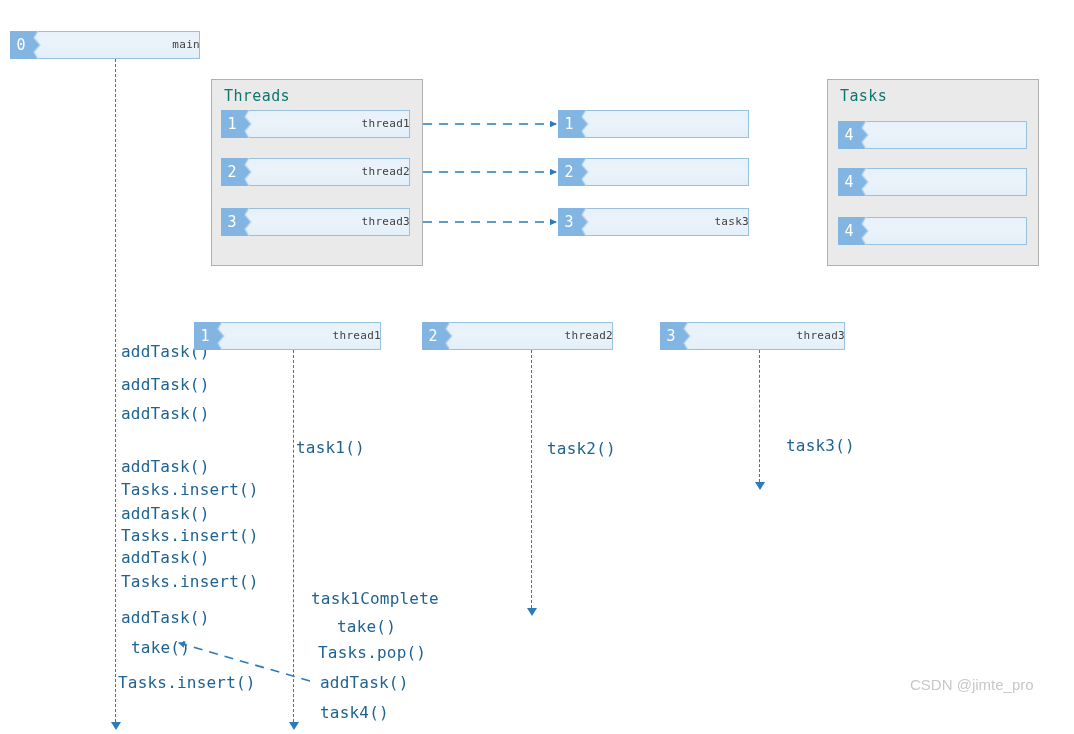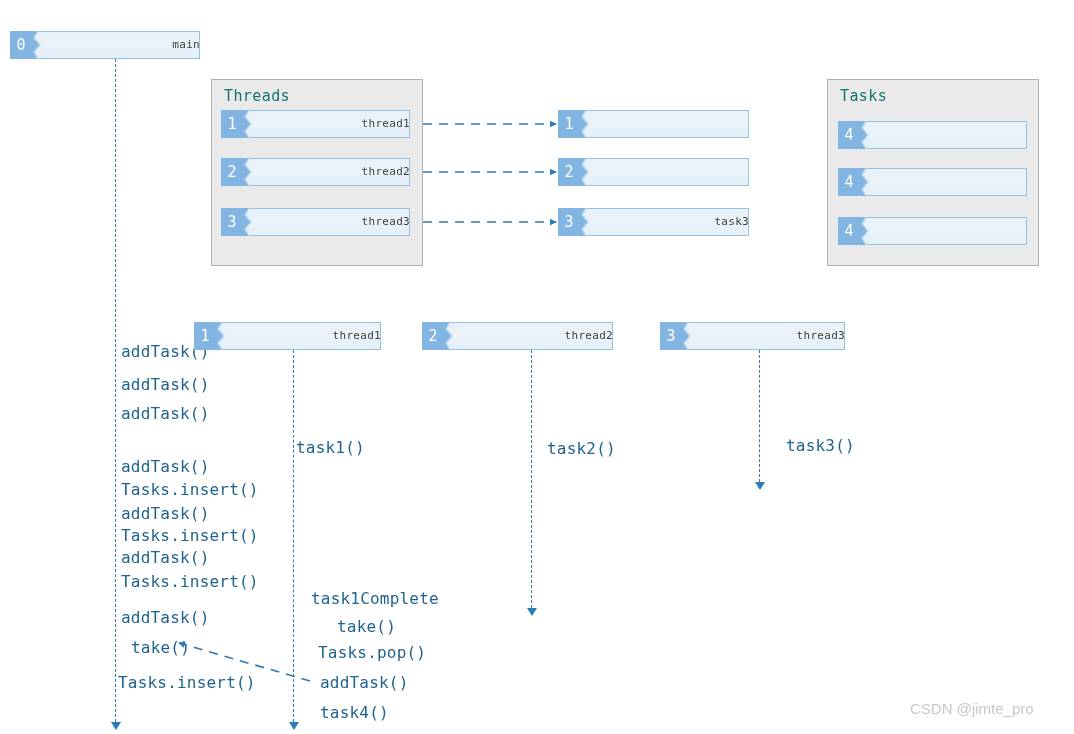--- a/index.html
+++ b/index.html
@@ -341,15 +341,15 @@
       </marker>
     </defs>
     <g id="arrow-group">
         <line x1="423" y1="124" x2="556" y2="124" stroke="#2b7bb9" stroke-width="1.6" stroke-dasharray="9,7" marker-end="url(#ah)"></line>
         <line x1="423" y1="172" x2="556" y2="172" stroke="#2b7bb9" stroke-width="1.6" stroke-dasharray="9,7" marker-end="url(#ah)"></line>
         <line x1="423" y1="222" x2="556" y2="222" stroke="#2b7bb9" stroke-width="1.6" stroke-dasharray="9,7" marker-end="url(#ah)"></line>
         <line x1="310" y1="681" x2="179" y2="643" stroke="#2b7bb9" stroke-width="1.6" stroke-dasharray="9,7" marker-end="url(#ah)"></line>
       </g>
   </svg>
 
-  <div class="watermark" style="left: 910px; top: 676px; margin-top: 24px;">CSDN @jimte_pro</div>
+  <div class="watermark" style="left: 910px; top: 676px;">CSDN @jimte_pro</div>
 
 </div>
 
 </body></html>

